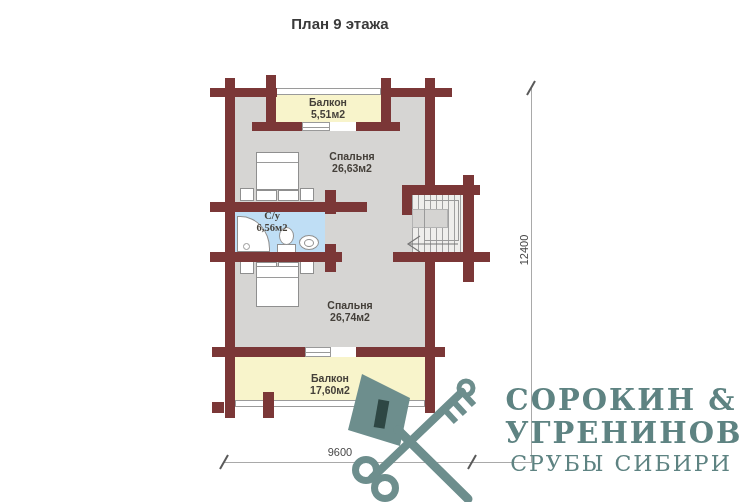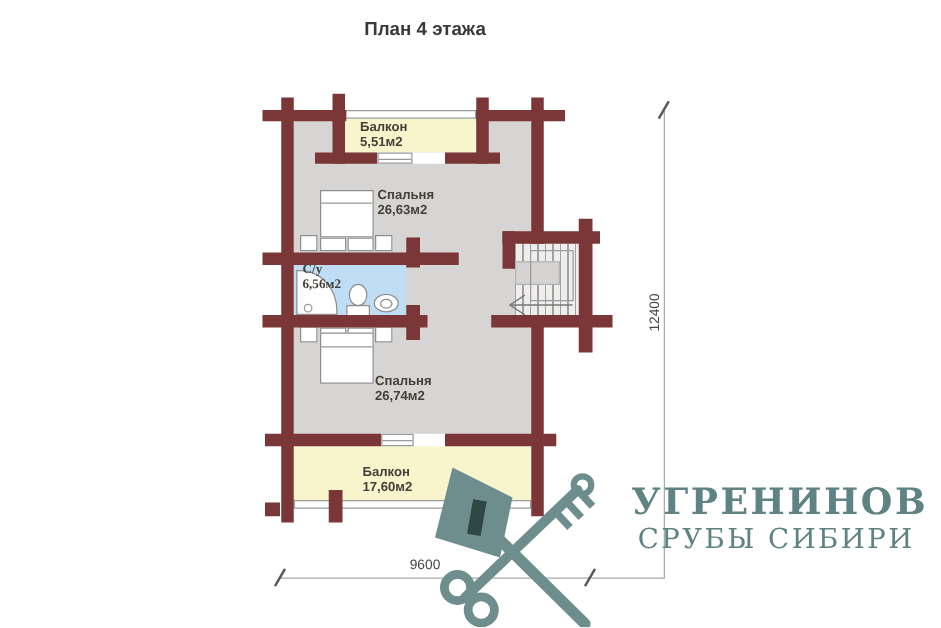--- a/index.html
+++ b/index.html
@@ -12,42 +12,42 @@
   .abs{position:absolute;}
   .w{position:absolute;background:var(--wall);}
   .fill{position:absolute;}
   .pane{position:absolute;background:#fff;border:1px solid #999;box-sizing:border-box;}
   .pane:after{content:"";position:absolute;left:0;right:0;top:50%;height:1px;background:#999;}
   .rail{position:absolute;background:#fff;border:1px solid #9a9a9a;box-sizing:border-box;}
   .furn{position:absolute;background:#fff;border:1px solid var(--furn);box-sizing:border-box;}
   .bedline{position:absolute;left:0;right:0;height:1px;background:#9a9a9a;}
   .page-title{position:absolute;left:255px;top:15px;width:170px;text-align:center;
               font-size:15px;font-weight:600;color:#3a3a3a;}
-  .room-label{position:absolute;font-size:10.5px;line-height:12px;
+  .room-label{position:absolute;text-align:center;font-size:10.5px;line-height:12px;
               font-weight:600;color:#45403a;}
   .dim-text{position:absolute;font-size:11px;color:#474747;text-align:center;}
   .dim-line{position:absolute;background:var(--line);}
   .tick{position:absolute;width:16px;height:2px;background:#5a5a5a;transform:rotate(-60deg);}
   .stairs{position:absolute;left:412px;top:195px;width:51px;height:57px;background:#efeeec;
           background-image:repeating-linear-gradient(90deg,#a0a0a0 0,#a0a0a0 1px,transparent 1px,transparent 6px);}
   .landing{position:absolute;left:412px;top:209px;width:36px;height:19px;background:#d5d4d2;
            border:1px solid #b3b3b3;box-sizing:border-box;}
   .stairbox{position:absolute;left:424px;top:200px;width:33px;height:39px;border:1px solid #9a9a9a;}
   .logo-text{position:absolute;left:505px;top:384px;width:232px;text-align:center;
              color:var(--logo_text);font-family:"DejaVu Serif",serif;}
   .logo-l1{font-size:29px;line-height:32px;font-weight:700;letter-spacing:2px;}
   .logo-l2{font-size:29px;line-height:34px;font-weight:700;letter-spacing:2px;}
   .logo-l3{font-size:22px;line-height:27px;font-weight:400;letter-spacing:2px;}
 </style>
 </head>
 <body>
 
 <div class="canvas">
 
-  <div class="page-title">План 4 этажа</div>
+  <div class="page-title">План 9 этажа</div>
 
   <div class="fill" style="left:235px;top:96px;width:199px;height:261px;background:var(--room);"></div>
   <div class="fill" style="left:276px;top:95px;width:105px;height:27px;background:var(--balcony);"></div>
   <div class="fill" style="left:235px;top:212px;width:90px;height:40px;background:var(--bathroom);"></div>
   <div class="fill" style="left:235px;top:357px;width:190px;height:43px;background:var(--balcony);"></div>
 
   <div class="rail" style="left:276px;top:88px;width:105px;height:7px;"></div>
   <div class="rail" style="left:235px;top:400px;width:190px;height:7px;"></div>
 
   <div class="stairs"></div>
@@ -152,17 +152,18 @@
 
       <line x1="104" y1="57" x2="116" y2="70" stroke-width="6"></line>
       <line x1="113" y1="49" x2="125" y2="62" stroke-width="6"></line>
       <line x1="122" y1="40" x2="134" y2="53" stroke-width="6"></line>
 
       <circle cx="26" cy="118" r="10.5" fill="none" stroke-width="7"></circle>
       <circle cx="45" cy="136" r="10.5" fill="none" stroke-width="7"></circle>
     </g>
   </svg>
   <div class="logo-text">
+    <div class="logo-l1">СОРОКИН &amp;</div>
     <div class="logo-l2">УГРЕНИНОВ</div>
     <div class="logo-l3">СРУБЫ СИБИРИ</div>
   </div>
 
 </div>
 
 </body></html>

